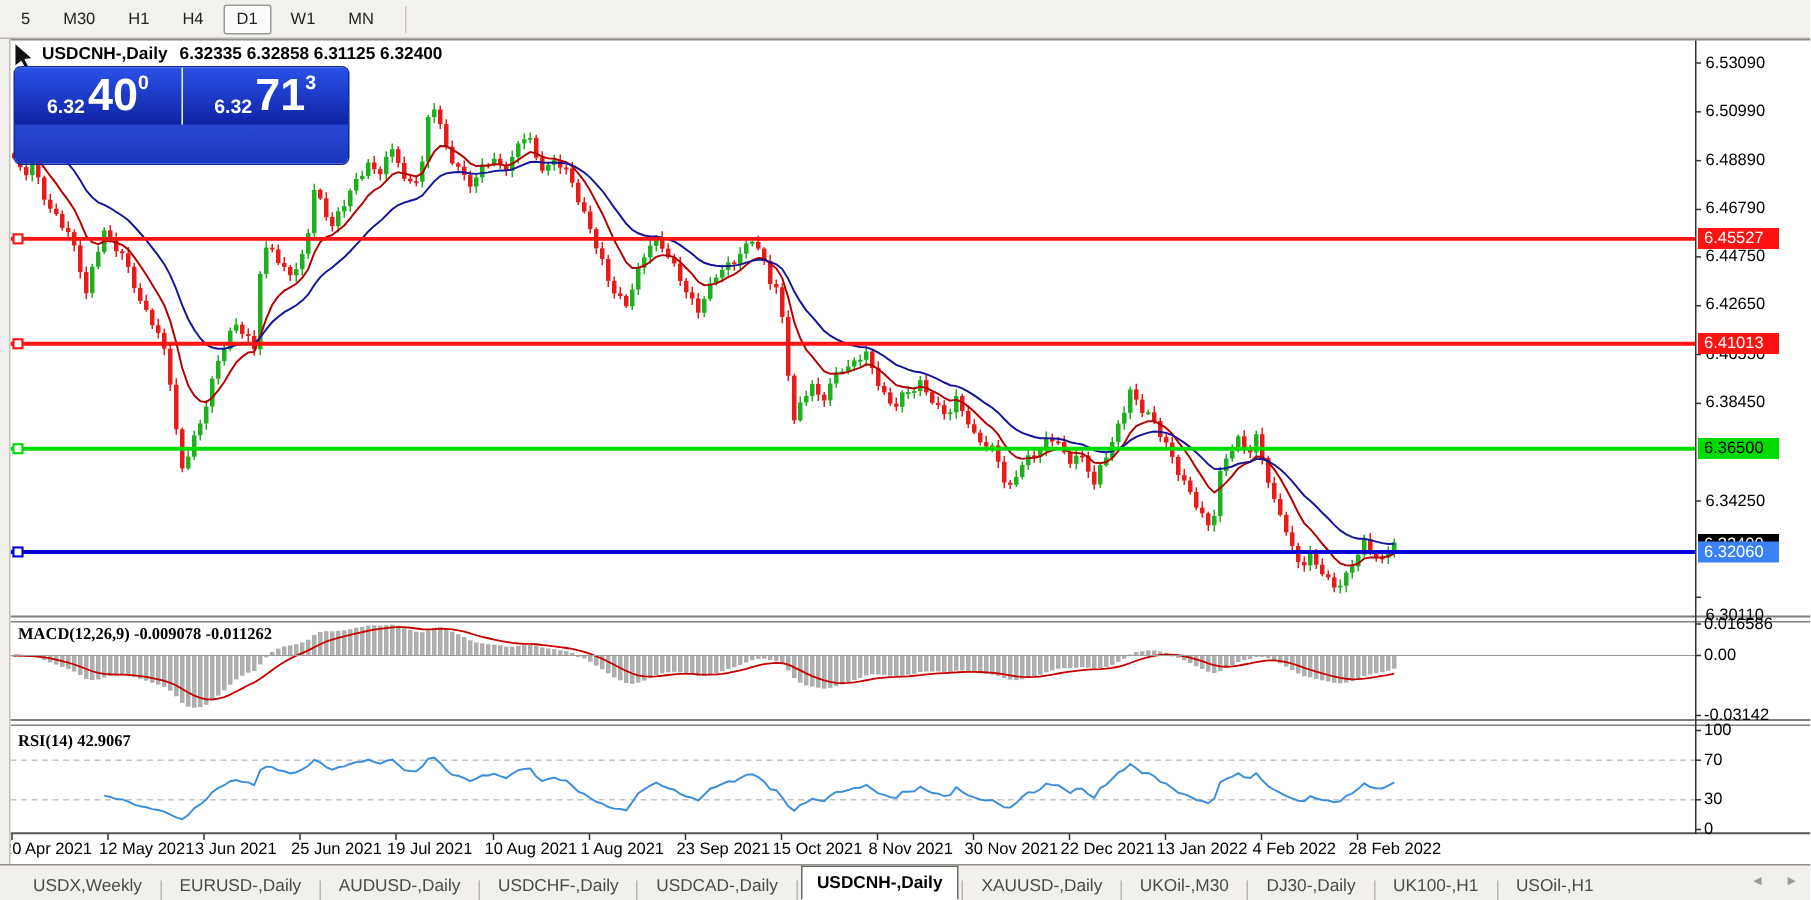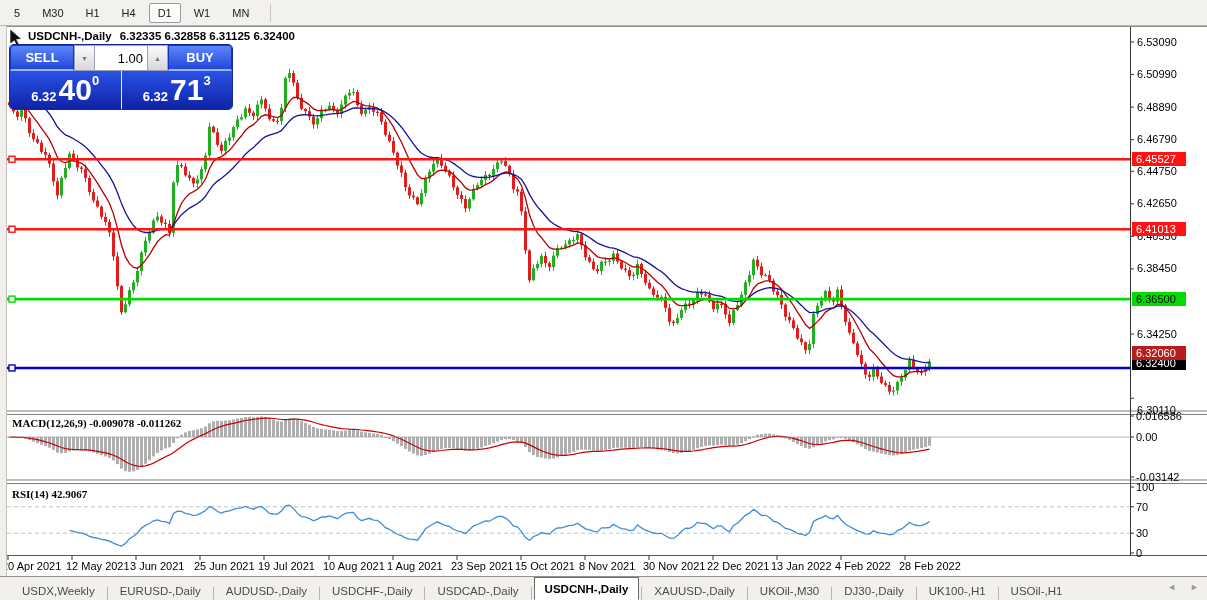--- a/index.html
+++ b/index.html
@@ -861,31 +861,20 @@
 
 <svg class="cursor-icon" width="14" height="18">
   <polygon points="1,0 1,15 5.2,11.8 7.8,16.8 10.2,15.4 7.6,10.6 12.5,10" fill="#111" stroke="#fff" stroke-width="0.6"></polygon>
 </svg>
 
 <div class="chart-title">
   <span>USDCNH-,Daily</span><span class="ohlc">6.32335 6.32858 6.31125 6.32400</span>
 </div>
 
 <div class="trade-panel">
-  <div class="tp-row1">
-    <div class="btn-sell">SELL</div>
-    <div class="spin">
-        <span>▼</span>
-      </div>
-    <div class="vol">1.00</div>
-    <div class="spin">
-        <span>▲</span>
-      </div>
-    <div class="btn-buy">BUY</div>
-  </div>
   <div class="tp-row2">
     <div class="tp-price left">
       <span class="tp-small">6.32</span>
       <span class="tp-big">40</span>
       <span class="tp-sup">0</span>
     </div>
     <div class="tp-price">
       <span class="tp-small">6.32</span>
       <span class="tp-big">71</span>
       <span class="tp-sup">3</span>
@@ -910,21 +899,21 @@
     <div class="ptick" style="top:165px">6.44750</div>
     <div class="ptick" style="top:197px">6.42650</div>
     <div class="ptick" style="top:230px">6.40550</div>
     <div class="ptick" style="top:262px">6.38450</div>
     <div class="ptick" style="top:328px">6.34250</div>
     <div class="ptick" style="top:404px">6.30110</div>
     <div class="hline-label" style="top:356px;background:#000000;color:#FFFFFF">6.32400</div>
     <div class="hline-label" style="top:152px;background:#FF1212;color:#FFFFFF">6.45527</div>
     <div class="hline-label" style="top:222px;background:#FF1212;color:#FFFFFF">6.41013</div>
     <div class="hline-label" style="top:292px;background:#00DC00;color:#000000">6.36500</div>
-    <div class="hline-label" style="top:346px;background:#b91c1c;color:#FFFFFF">6.32060</div>
+    <div class="hline-label" style="top:361px;background:#3b82f6;color:#FFFFFF">6.32060</div>
     <div class="ind-axis" style="top:410px">0.016586</div>
     <div class="ind-axis" style="top:431px">0.00</div>
     <div class="ind-axis" style="top:471px">-0.03142</div>
     <div class="ind-axis" style="top:481px">100</div>
     <div class="ind-axis" style="top:501px">70</div>
     <div class="ind-axis" style="top:527px">30</div>
     <div class="ind-axis" style="top:547px">0</div>
   </div>
 <div id="date-labels">
     <div class="dlabel" style="left: 2px;">20 Apr 2021</div>

